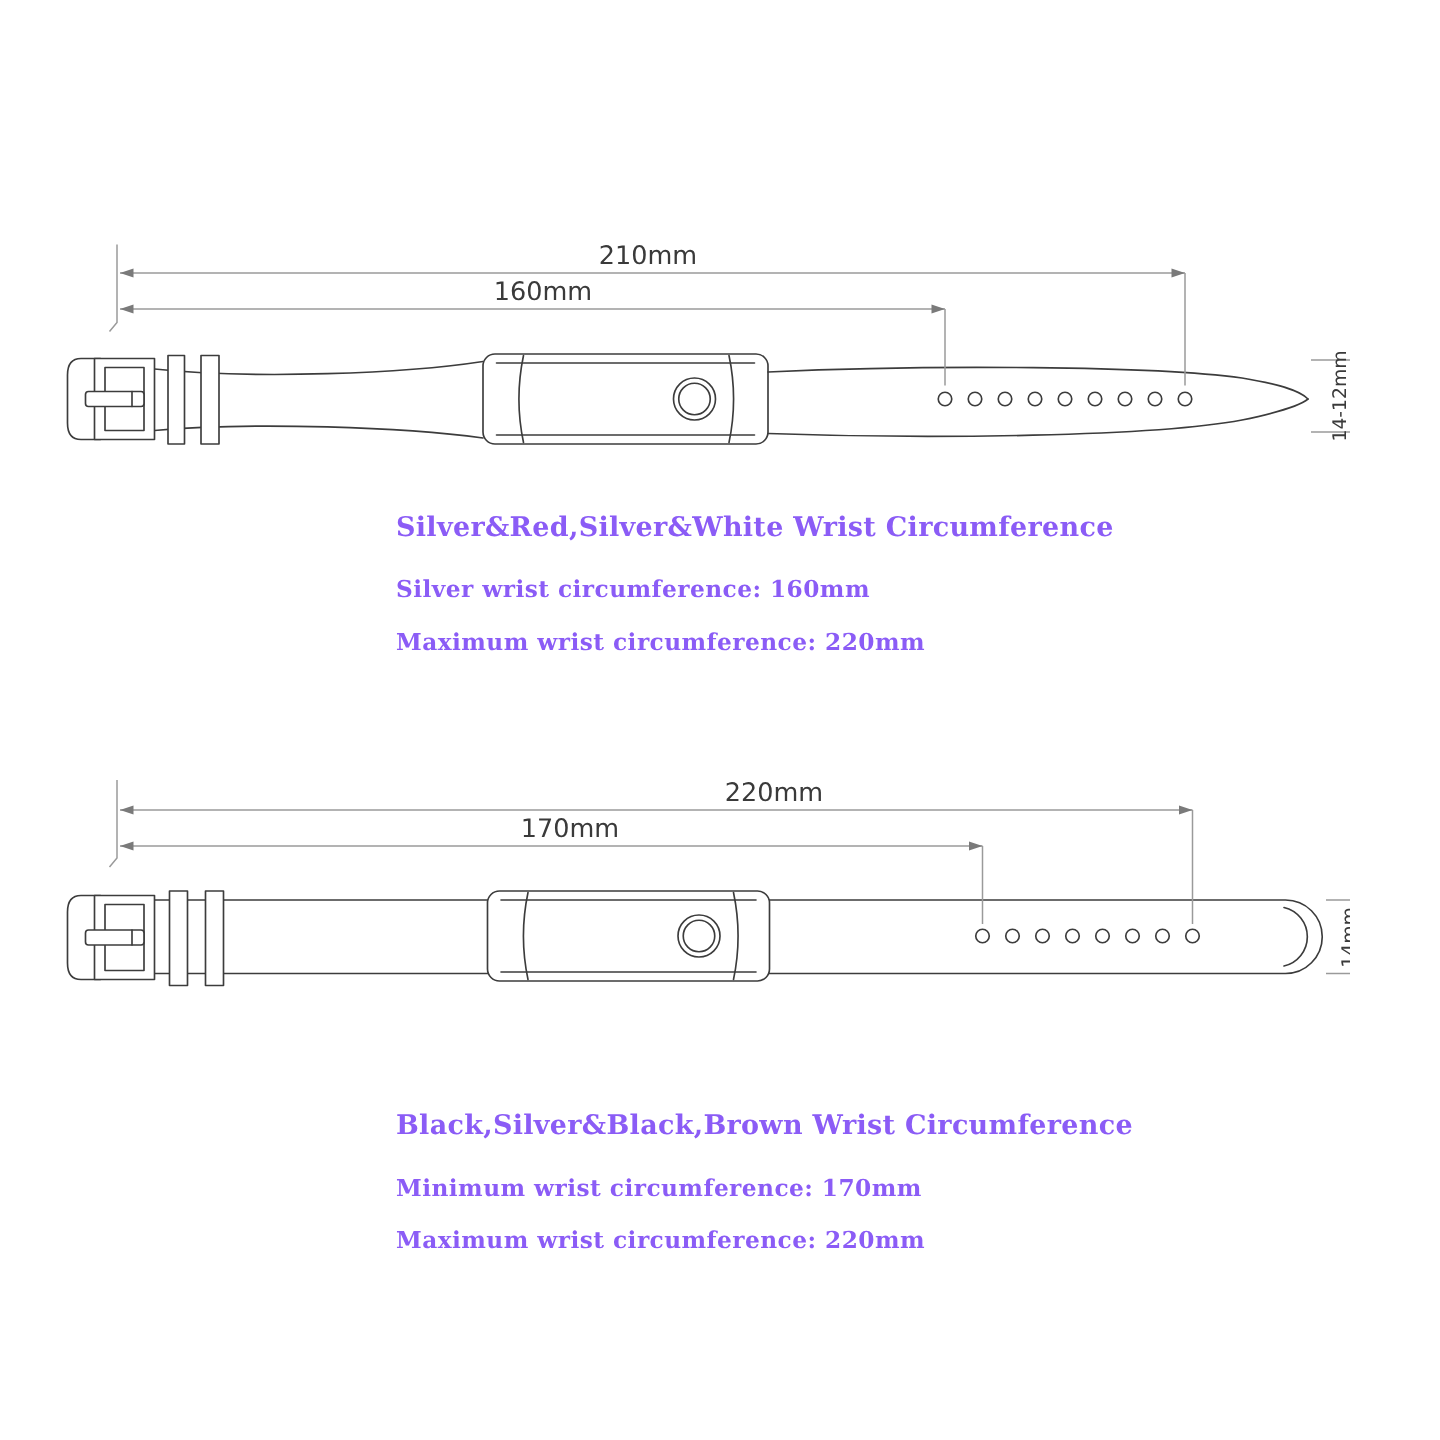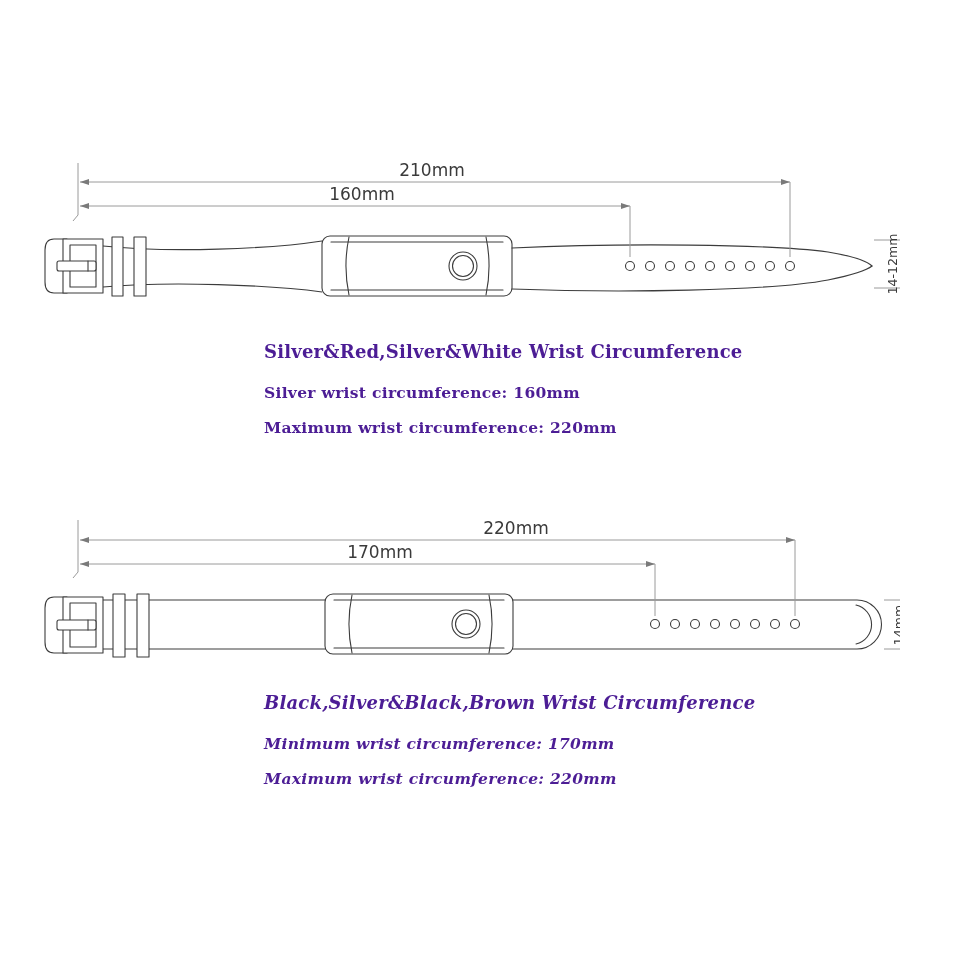--- a/index.html
+++ b/index.html
@@ -24,29 +24,29 @@
   .dim path.arrow { fill:#7a7a7a; stroke:none; }
   .dim-label {
     font-family:"DejaVu Sans", sans-serif;
     font-size:17px; fill:#3a3a3a;
   }
   .dim-label.small { font-size:12.5px; }
 
   
   .caption {
     position:absolute; left:264px;
-    color:#4c1d95;
+    color:#8b5cf6;
     font-family:"DejaVu Serif", serif;
     font-weight:bold;
     white-space:nowrap;
   }
   .caption h3 { font-size:18px; line-height:22px; margin:0 0 20px 0; letter-spacing:0.2px; }
   .caption p  { font-size:15.5px; line-height:19px; margin:0 0 16px 0; letter-spacing:0.3px; }
   .caption-top    { top:341px; }
-  .caption-bottom { top:692px;font-style:italic; }
+  .caption-bottom { top:740px; }
 </style>
 </head>
 <body>
 
 <div class="canvas">
 
   <svg width="960" height="960" viewBox="0 0 960 960">
 
     <g>
 

